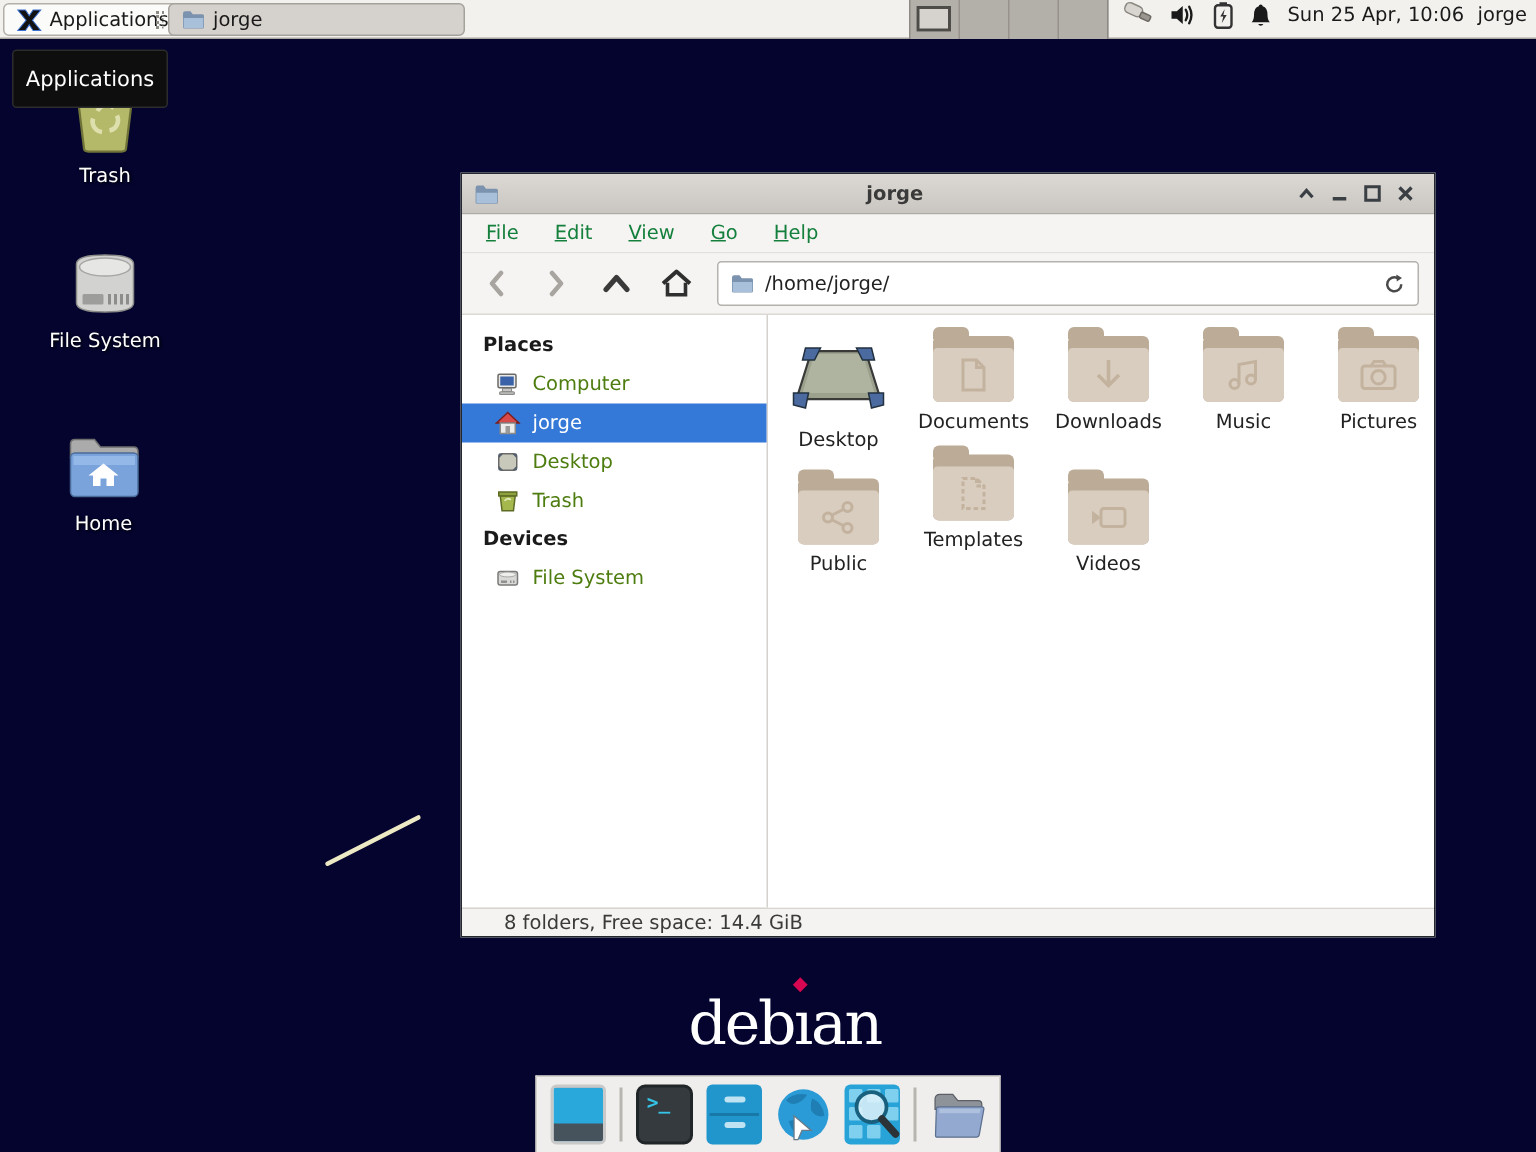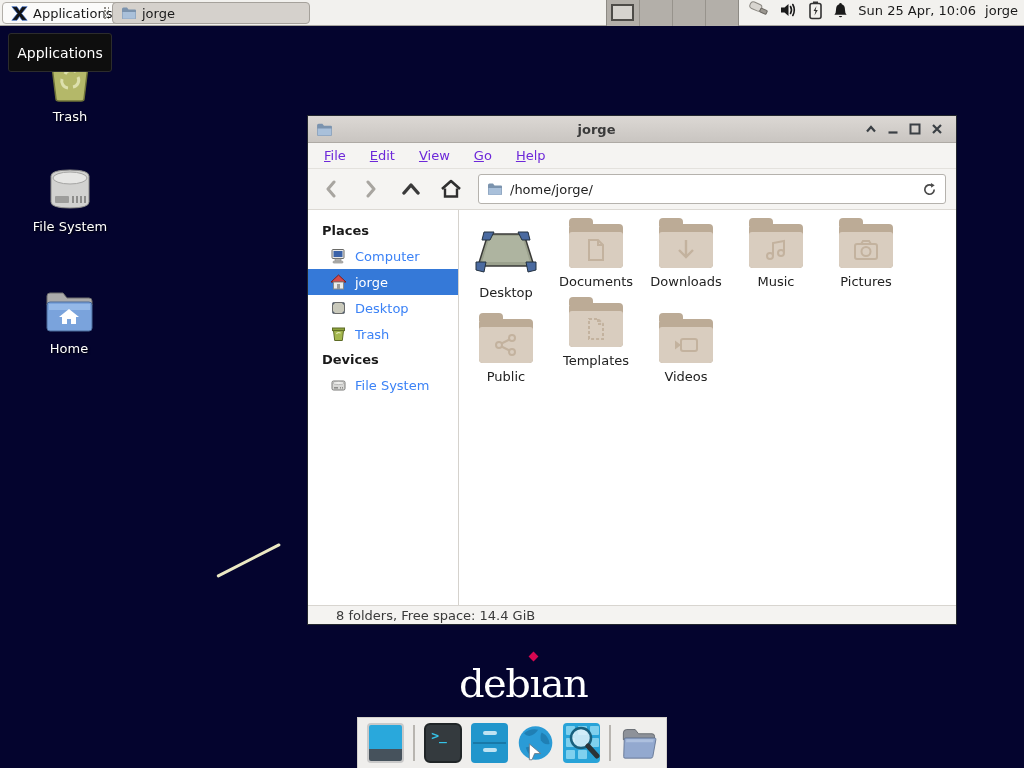--- a/index.html
+++ b/index.html
@@ -44,32 +44,32 @@
 
   
   #fm-window { position:absolute; left:307px; top:115px; width:650px; height:510px;
     background:#fff; border:1px solid #23272e; display:flex; flex-direction:column; }
   #titlebar { height:27px; background:linear-gradient(#dcd8d4,#c9c5c1);
     border-bottom:1px solid #aeaaa5; display:flex; align-items:center; padding:0 8px; }
   #title-text { flex:1; text-align:center; font-weight:bold; color:#3a3a3a; }
   .winbtn { width:22px; height:20px; display:flex; align-items:center; justify-content:center; }
   #menubar { height:26px; background:#f5f4f2; display:flex; align-items:center;
     gap:24px; padding:0 16px; border-bottom:1px solid #e3e1dd; }
-  .menu-item { display:inline-block; color:#6d28d9; }
+  .menu-item { display:inline-block; color:#15803d; }
   .menu-item::first-letter { text-decoration:underline; }
   #toolbar { height:41px; background:#f5f4f2; display:flex; align-items:center;
     gap:14px; padding:0 10px; border-bottom:1px solid #dcd9d4; }
   .tool-btn { width:26px; height:26px; display:flex; align-items:center; justify-content:center; }
   #pathbar { flex:1; height:30px; background:#fff; border:1px solid #b5b2ad; border-radius:3px;
     display:flex; align-items:center; gap:7px; padding:0 8px; }
   #path-text { flex:1; color:#222; }
   #fm-body { flex:1; display:flex; min-height:0; }
-  #sidebar { width:151px; background:#fff; border-right:1px solid #d5d2cd; padding-top:8px; }
+  #sidebar { width:204px; background:#fff; border-right:1px solid #d5d2cd; padding-top:8px; }
   .side-header { font-weight:bold; color:#1a1a1a; padding:5px 14px; }
-  .side-row { height:26px; display:flex; align-items:center; gap:8px; padding-left:22px; color:#3b82f6; }
+  .side-row { height:26px; display:flex; align-items:center; gap:8px; padding-left:22px; color:#4d7c0f; }
   .side-row.selected { background:#3579d8; color:#fff; }
   #files-area { flex:1; position:relative; background:#fff; }
   .file-item { position:absolute; width:86px; text-align:center; }
   .file-item .flabel { margin-top:6px; font-size:13px; color:#222; }
   .folder-icon { position:relative; width:54px; height:44px; margin:0 auto;
     background:#bcab96; border-radius:4px; }
   .folder-icon::before { content:""; position:absolute; top:-6px; left:0; width:24px; height:8px;
     background:#bcab96; border-radius:4px 4px 0 0; }
   .folder-front { position:absolute; left:0; right:0; top:8px; bottom:0; background:#d9cdbf;
     border-radius:3px 3px 4px 4px; display:flex; align-items:center; justify-content:center; }

